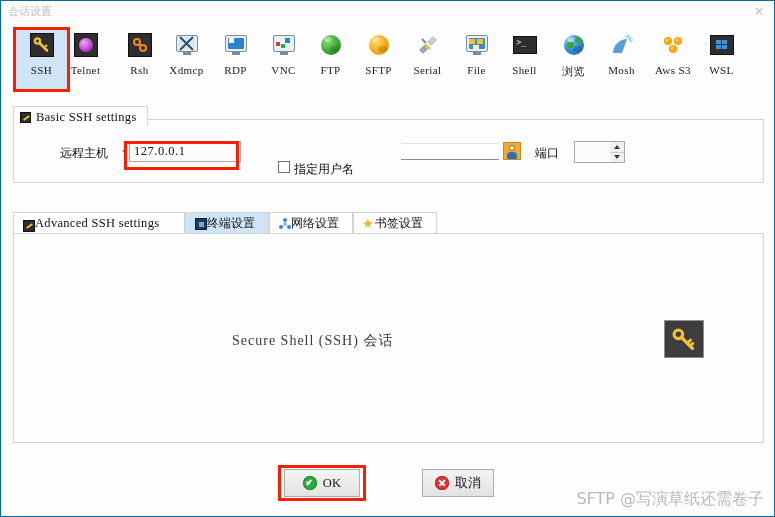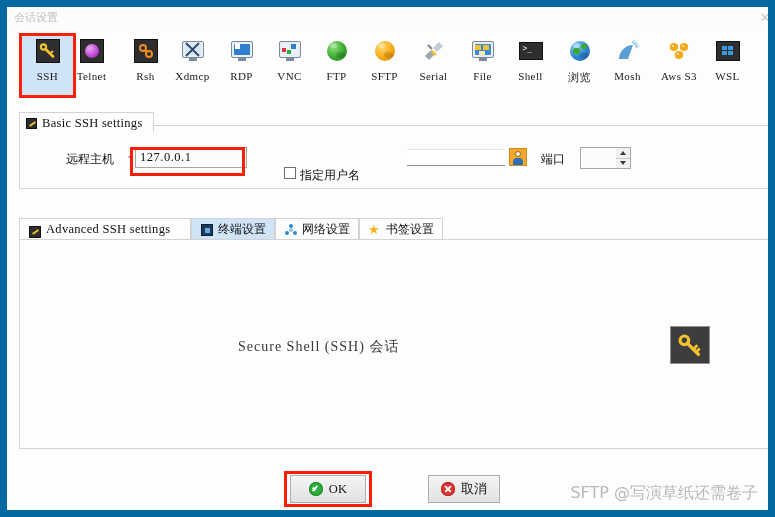--- a/index.html
+++ b/index.html
@@ -7,21 +7,21 @@
     margin: 0; padding: 0;
     width: 775px; height: 517px;
     background: #ffffff;
     font-family: "Liberation Sans", sans-serif;
     overflow: hidden;
   }
   #app {
     position: relative;
     width: 775px; height: 517px;
     background: #fdfdfd;
-    border: 7px solid #0369a1;
+    border: 1px solid #0369a1;
     overflow: hidden;
   }
 
   
   .titlebar {
     position: absolute; left: 0; top: 0; width: 775px; height: 20px;
     background: #fcfcfc;
   }
   .titlebar-title {
     position: absolute; left: 7px; top: 3px;
@@ -199,21 +199,21 @@
   }
 
   
   .tabstrip {
     position: absolute; left: 12px; top: 211px; width: 751px; height: 22px;
   }
   .tab {
     position: absolute; top: 0; height: 22px;
     border: 1px solid #d3d3d3; border-bottom: none;
     background: #fdfdfd;
-    display: flex; align-items: center; gap: 5px;
+    display: flex; align-items: center; 
     padding: 0 9px; cursor: pointer;
   }
   .tab.hl { background: #cfe4f7; }
   .tab-label {
     font-size: 12px; color: #111; white-space: nowrap;
   }
   .tab-label.en { font-family: "Liberation Serif", serif; font-size: 12.5px; letter-spacing: .3px; }
   .tab-label.cjk { font-family: "DejaVu Sans", sans-serif; }
 
   .tab-ico { width: 12px; height: 12px; position: relative; flex: 0 0 12px; }

